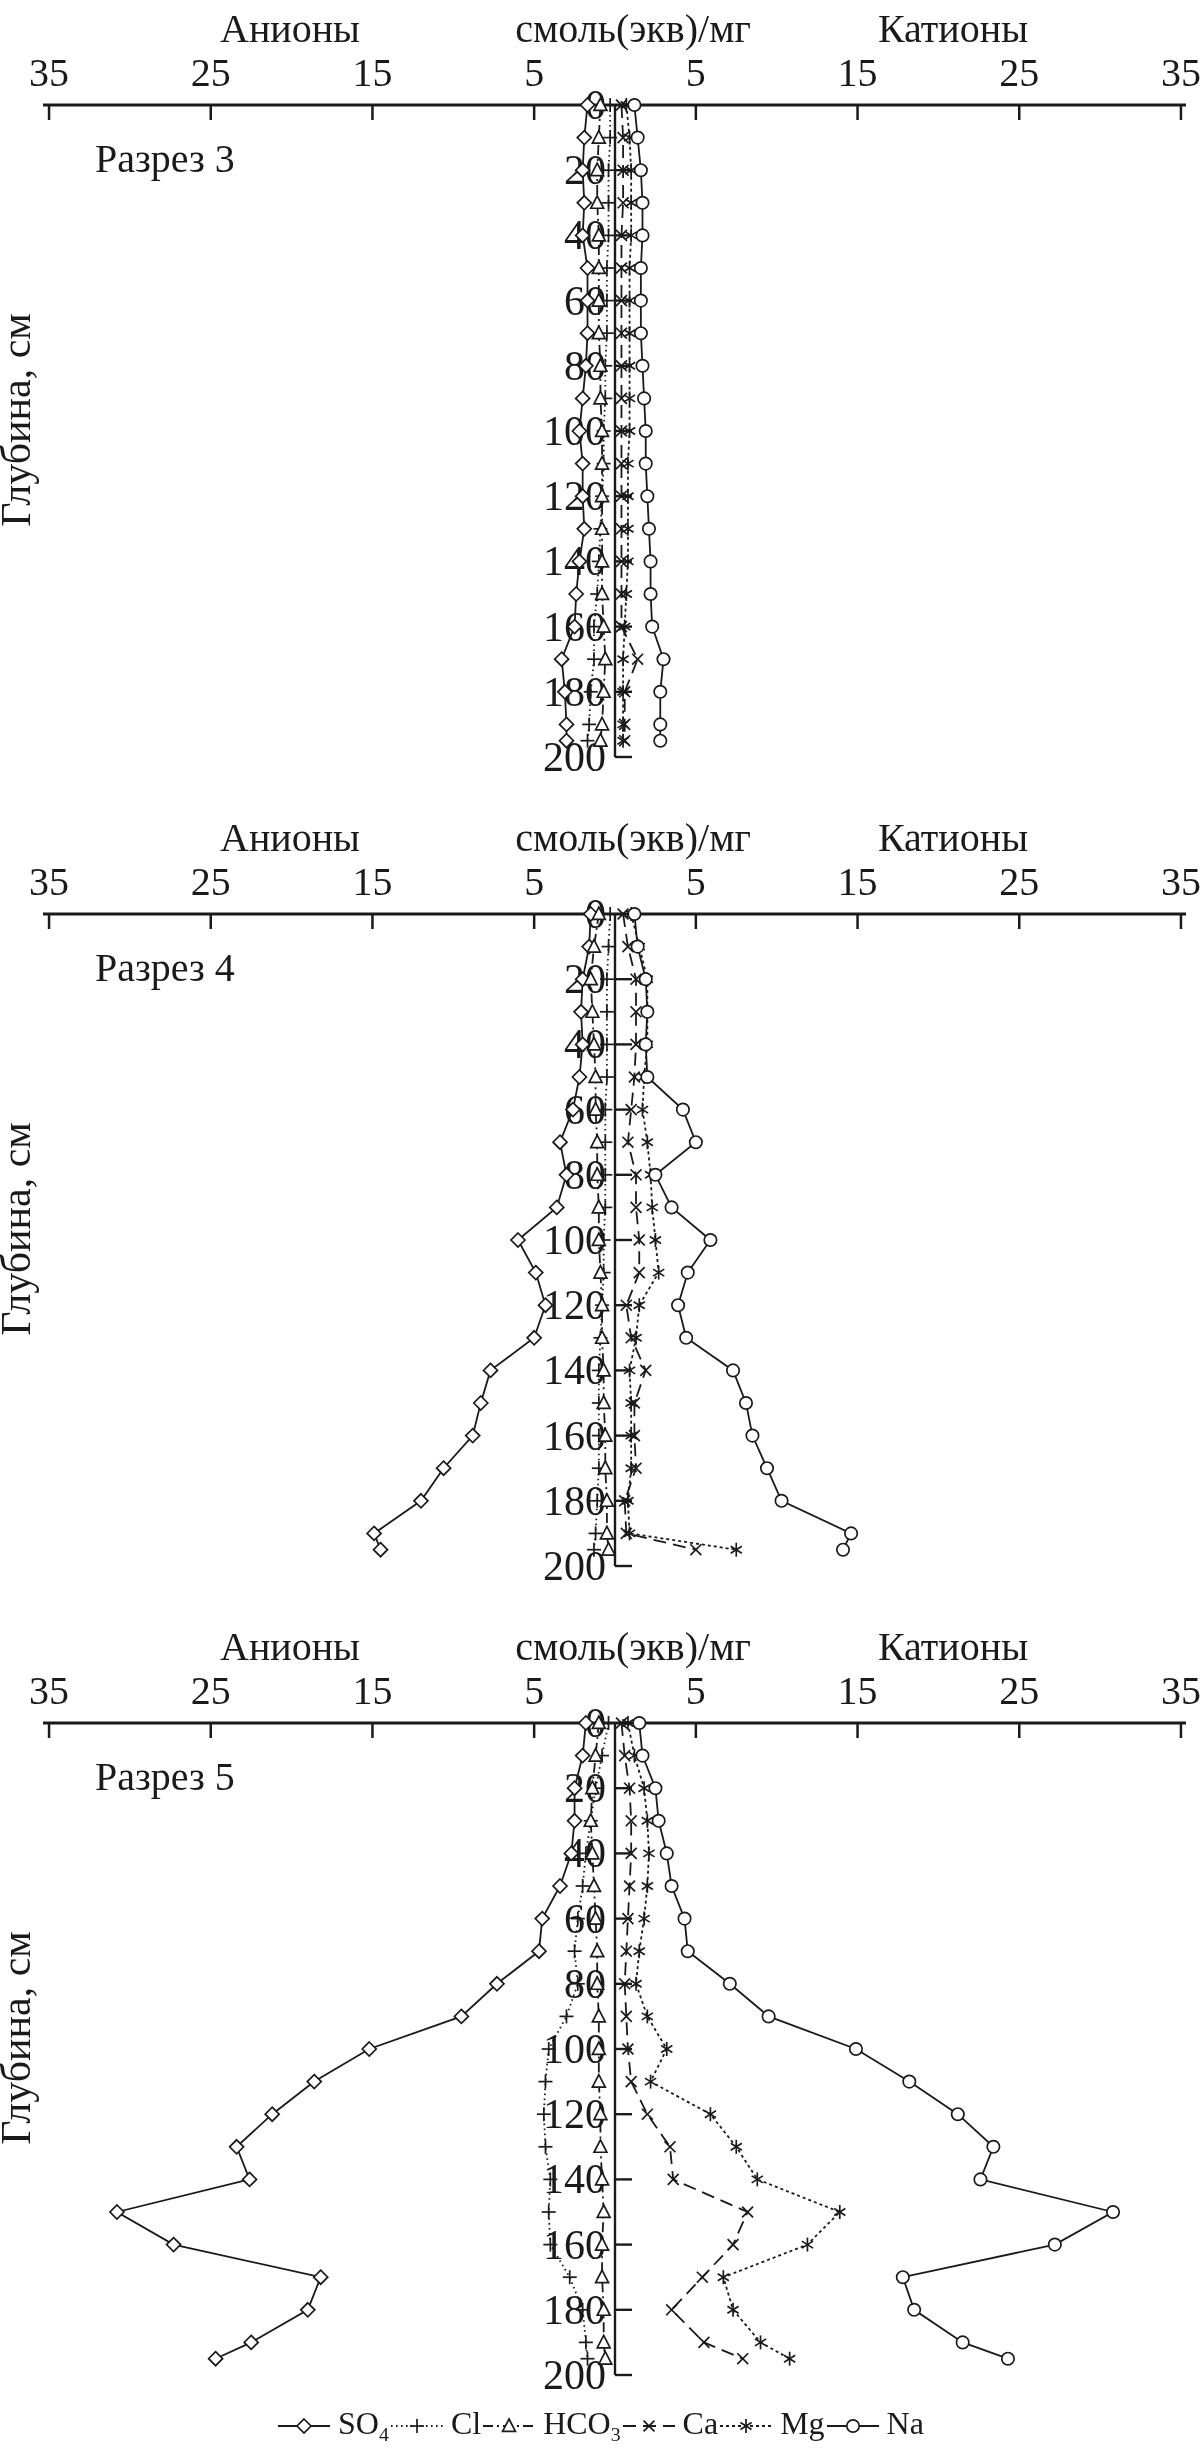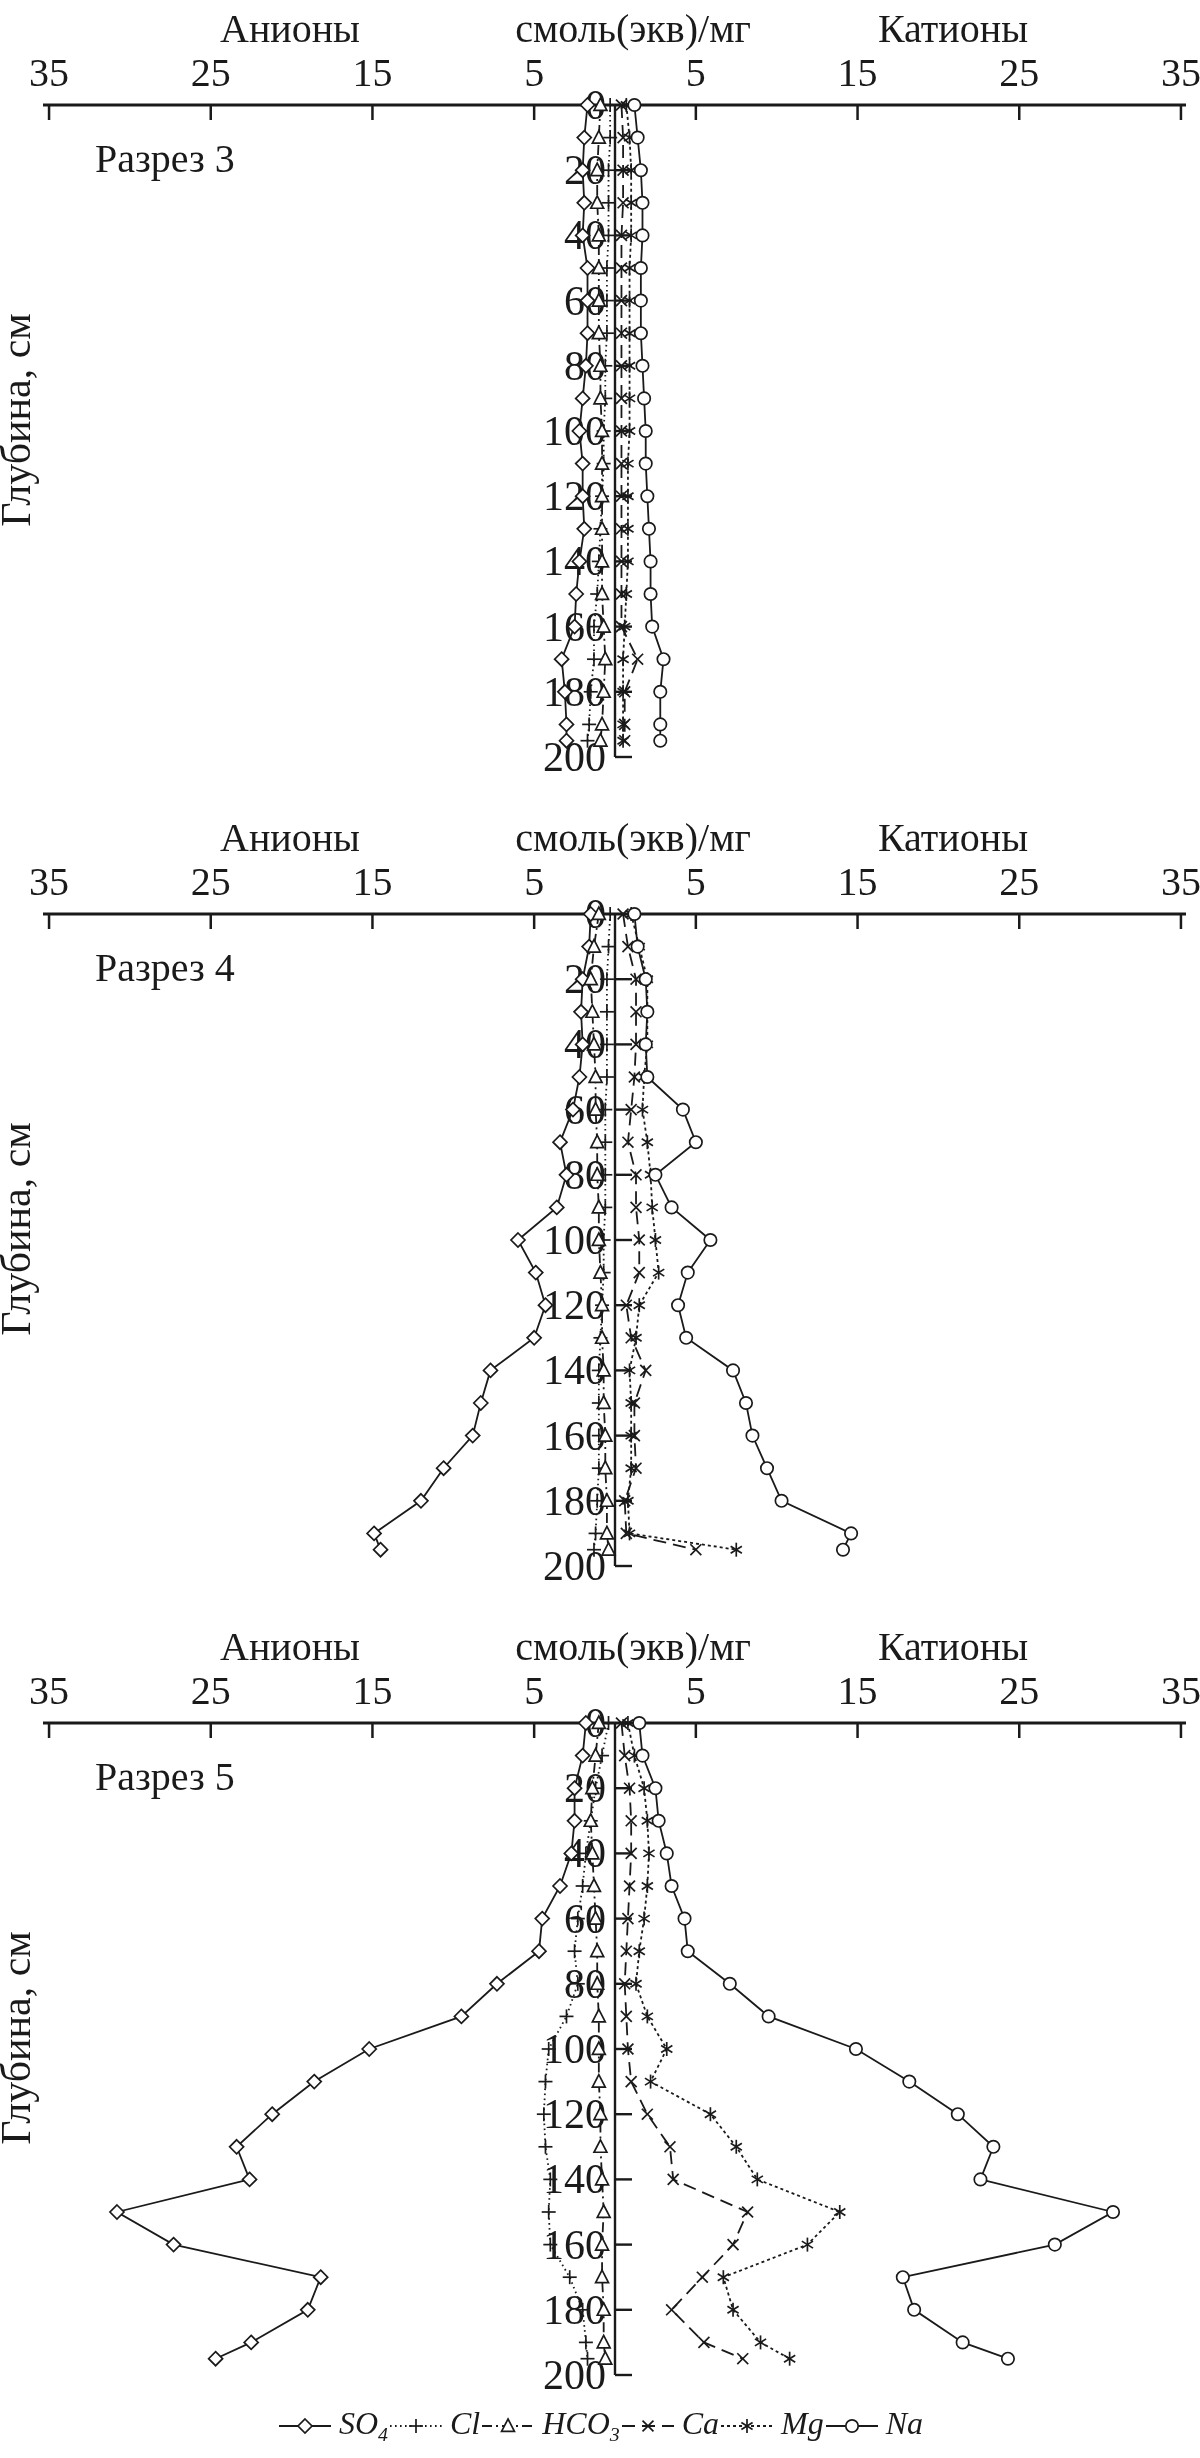--- a/index.html
+++ b/index.html
@@ -10,21 +10,21 @@
   #chart{position:absolute;left:0;top:0;}
   
   .t-header{font:40px "Liberation Serif", serif;fill:#1a1a1a;}
   .t-tick{font:40px "Liberation Serif", serif;fill:#1a1a1a;}
   .t-depth{font:42px "Liberation Serif", serif;fill:#1a1a1a;}
   .t-panel{font:40px "Liberation Serif", serif;fill:#1a1a1a;}
   .t-ylabel{font:42px "Liberation Serif", serif;fill:#1a1a1a;}
   
   .legend{
     position:absolute;left:0;top:2398px;width:1200px;height:56px;
-    display:flex;align-items:center;justify-content:center;gap:0;font-style:italic;
+    display:flex;align-items:center;justify-content:center;gap:0;
   }
   .legend-item{display:flex;align-items:center;gap:6px;}
   .legend-label{font-size:32px;line-height:1;white-space:nowrap;}
   .legend-label sub{font-size:0.62em;}
   .legend-sample{display:inline-block;width:56px;height:22px;}
   .legend-sample svg{display:block;}
 </style>
 </head>
 <body>
 

